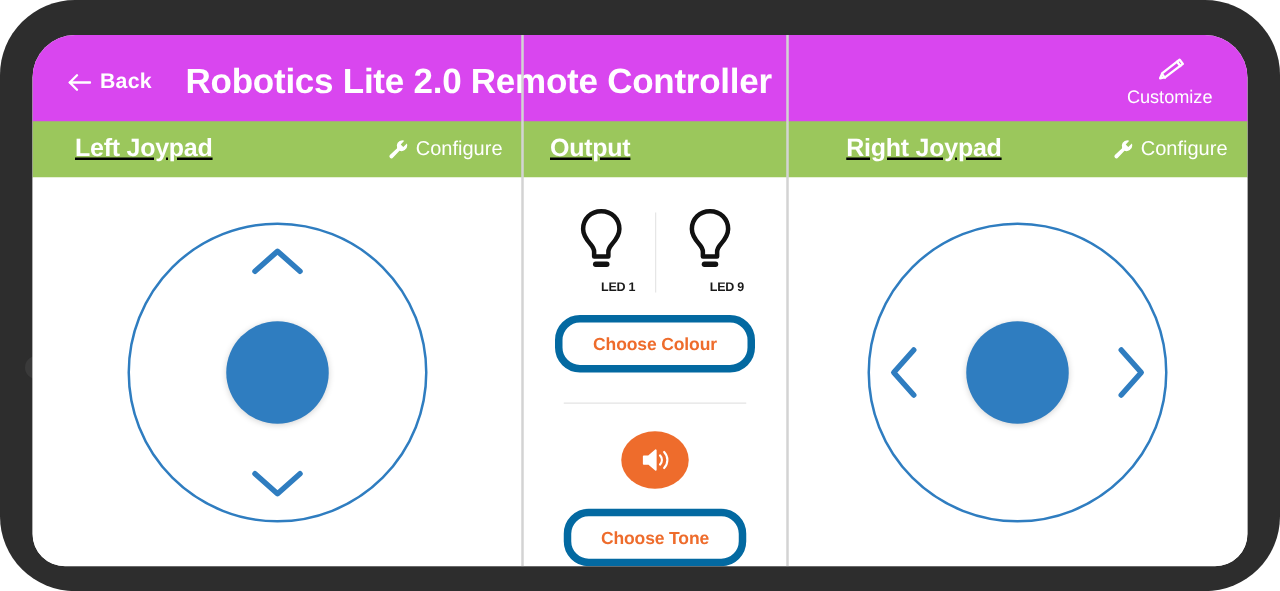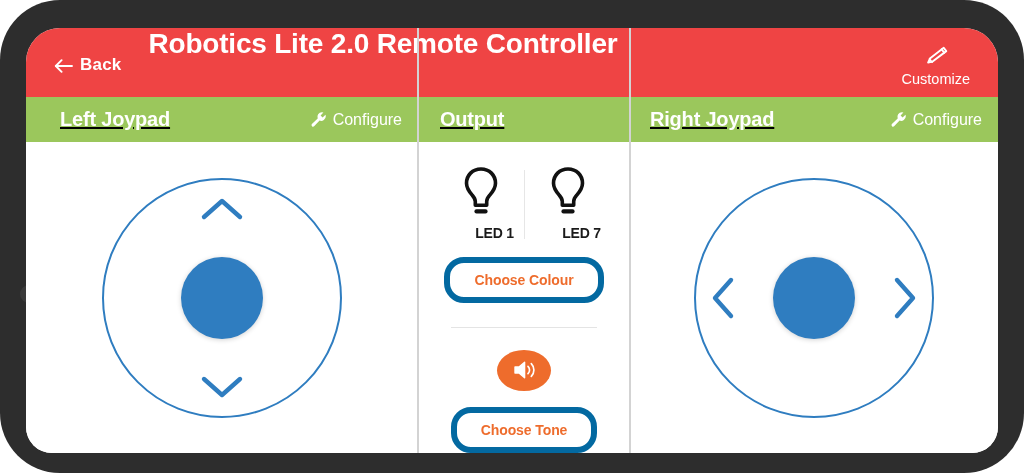--- a/index.html
+++ b/index.html
@@ -25,22 +25,22 @@
     position:absolute;left:26px;top:28px;width:972px;height:425px;
     background:#ffffff;
     border-top-left-radius:34px;border-top-right-radius:34px;
     border-bottom-left-radius:26px;border-bottom-right-radius:26px;
     overflow:hidden;
   }
 
   
   #topbar{
     position:absolute;left:0;top:0;width:972px;height:74px;
-    background:#ef4444;
-    display:flex;
+    background:#d946ef;
+    display:flex;align-items:center;
   }
   #back-btn{
     display:flex;align-items:center;gap:7px;
     margin-left:28px;color:#fff;font-size:17px;font-weight:bold;
     letter-spacing:.2px;cursor:pointer;
   }
   .back-arrow{display:block;width:19px;height:14px;}
   #app-title{
     margin-left:27px;color:#ffffff;font-size:28px;font-weight:bold;
     letter-spacing:-0.2px;white-space:nowrap;
@@ -103,21 +103,21 @@
   #output-col{display:flex;flex-direction:column;align-items:center;}
   #led-row{
     display:flex;align-items:flex-start;justify-content:center;
     margin-top:24px;position:relative;
   }
   .led-cell{
     display:flex;flex-direction:column;align-items:center;width:86px;
   }
   .led-cell .bulb{display:block;width:40px;height:52px;}
   .led-label{
-    margin-top:7px;font-size:14px;font-weight:bold;color:#1a1a1a;letter-spacing:-0.2px;padding-left:28px;
+    margin-top:7px;font-size:10px;font-weight:bold;color:#1a1a1a;letter-spacing:-0.2px;padding-left:28px;
   }
   #led-divider{width:1px;align-self:stretch;background:#e6e6e6;margin:4px 0 2px 0;}
 
   .pill-btn{
     margin-top:16px;border:6px solid #0369a1;background:#fff;
     color:#ee6c2c;font-size:14px;font-weight:bold;
     padding:9px 24px;border-radius:20px;cursor:pointer;
     font-family:"Liberation Sans",sans-serif;letter-spacing:-0.1px;
   }
   #out-hr{width:146px;height:1px;background:#e4e4e4;margin-top:24px;}
@@ -178,21 +178,21 @@
             </svg>
           </span>
           <span>Configure</span>
         </span>
       </div>
 
       <div class="sub-cell" style="width:212px;padding-left:22px;">
         <span class="sub-title">Output</span>
       </div>
 
-      <div class="sub-cell" style="width:368px;padding-left:20px;">
+      <div class="sub-cell" style="width:368px;padding-left:47px;">
         <span class="sub-title">Right Joypad</span>
         <span class="configure">
           <span class="wrench">
             <svg viewBox="0 0 17 17" width="17" height="17" aria-hidden="true">
               <path d="M11.9 1.2 a4.6 4.6 0 0 0 -4.2 6.3 L1.9 13.0 a1.6 1.6 0 0 0 2.2 2.3 l5.5 -5.7 a4.6 4.6 0 0 0 6.2 -4.3 a4.6 4.6 0 0 0 -0.3 -1.5 L12.6 6.5 L10.6 4.5 L13.4 1.5 a4.6 4.6 0 0 0 -1.5 -0.3 z" fill="#ffffff"></path>
             </svg>
           </span>
           <span>Configure</span>
         </span>
       </div>
@@ -236,21 +236,21 @@
 
           <div id="led-divider"></div>
 
           <div class="led-cell">
             <span class="bulb">
               <svg viewBox="0 0 40 52" width="40" height="52" aria-hidden="true">
                 <path d="M20 3 C11.5 3 5.5 9.3 5.5 17.2 C5.5 22.6 8.6 26.1 11.3 29.2 C13.1 31.3 14.3 32.9 14.3 35.4 L14.3 39.2 L25.7 39.2 L25.7 35.4 C25.7 32.9 26.9 31.3 28.7 29.2 C31.4 26.1 34.5 22.6 34.5 17.2 C34.5 9.3 28.5 3 20 3 Z" fill="none" stroke="#111111" stroke-width="3.6" stroke-linejoin="round"></path>
                 <rect x="13.4" y="43.2" width="13.2" height="4.3" rx="2.1" fill="#111111"></rect>
               </svg>
             </span>
-            <span class="led-label">LED 7</span>
+            <span class="led-label">LED 9</span>
           </div>
 
         </div>
 
         <button class="pill-btn">Choose Colour</button>
 
         <div id="out-hr"></div>
 
         <div id="speaker-btn">
           <span>

